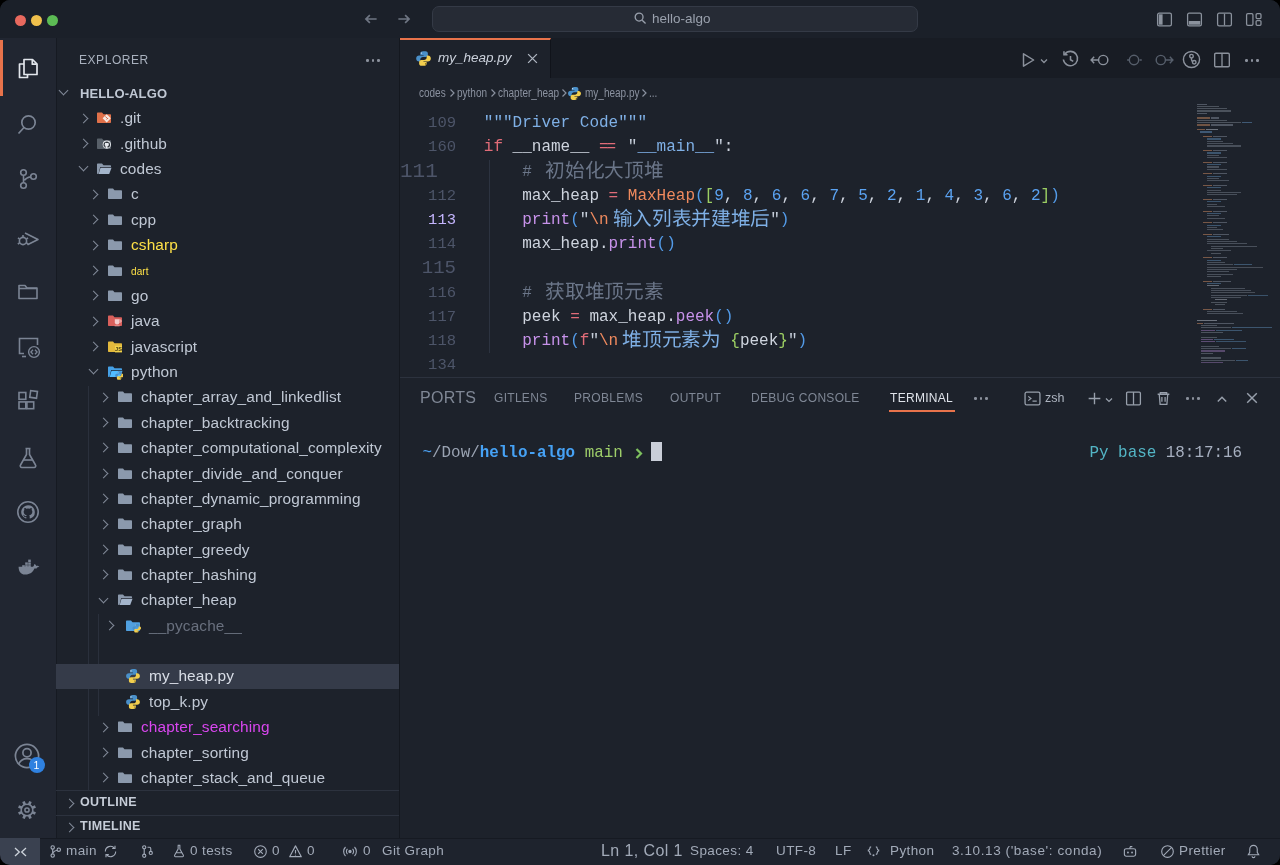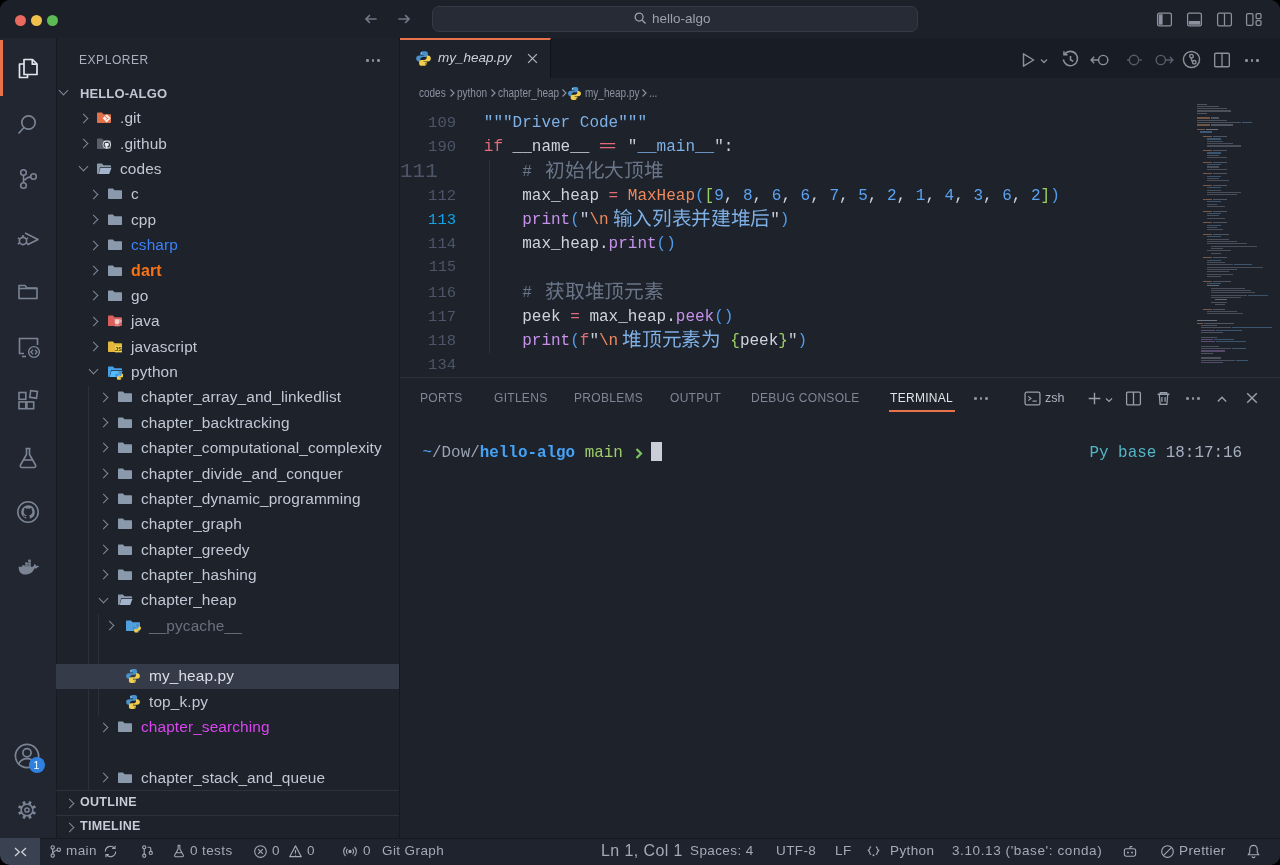--- a/index.html
+++ b/index.html
@@ -217,28 +217,28 @@
       <svg class="ricon" style="left:51px" viewBox="0 0 16 16">
         <path d="M1 3.5c0-.6.4-1 1-1h4l1.5 1.7H14c.6 0 1 .4 1 1V12c0 .6-.4 1-1 1H2c-.6 0-1-.4-1-1Z" fill="#8b99ac"></path>
       </svg>
       <span class="rlab" style="left:75px;color:#c0c8d4;font-weight:normal;font-size:15.4px">cpp</span>
     </div>
 <div class="row" style="left:56px;top:232.51999999999998px">
       <span class="tw r" style="left:34px;top:9px"></span>
       <svg class="ricon" style="left:51px" viewBox="0 0 16 16">
         <path d="M1 3.5c0-.6.4-1 1-1h4l1.5 1.7H14c.6 0 1 .4 1 1V12c0 .6-.4 1-1 1H2c-.6 0-1-.4-1-1Z" fill="#8b99ac"></path>
       </svg>
-      <span class="rlab" style="left:75px;color:#3b82f6;font-weight:normal;font-size:15.4px">csharp</span>
+      <span class="rlab" style="left:75px;color:#fde047;font-weight:normal;font-size:15.4px">csharp</span>
     </div>
 <div class="row" style="left:56px;top:257.89px">
       <span class="tw r" style="left:34px;top:9px"></span>
       <svg class="ricon" style="left:51px" viewBox="0 0 16 16">
         <path d="M1 3.5c0-.6.4-1 1-1h4l1.5 1.7H14c.6 0 1 .4 1 1V12c0 .6-.4 1-1 1H2c-.6 0-1-.4-1-1Z" fill="#8b99ac"></path>
       </svg>
-      <span class="rlab" style="left:75px;color:#f97316;font-weight:bold;font-size:16px">dart</span>
+      <span class="rlab" style="left:75px;color:#fde047;font-weight:normal;font-size:10px">dart</span>
     </div>
 <div class="row" style="left:56px;top:283.26px">
       <span class="tw r" style="left:34px;top:9px"></span>
       <svg class="ricon" style="left:51px" viewBox="0 0 16 16">
         <path d="M1 3.5c0-.6.4-1 1-1h4l1.5 1.7H14c.6 0 1 .4 1 1V12c0 .6-.4 1-1 1H2c-.6 0-1-.4-1-1Z" fill="#8b99ac"></path>
       </svg>
       <span class="rlab" style="left:75px;color:#c0c8d4;font-weight:normal;font-size:15.4px">go</span>
     </div>
 <div class="row" style="left:56px;top:308.63px">
       <span class="tw r" style="left:34px;top:9px"></span>
@@ -369,20 +369,27 @@
       </svg>
       <span class="rlab" style="left:93px;color:#c0c8d4;font-weight:normal;font-size:15.4px">top_k.py</span>
     </div>
 <div class="row" style="left:56px;top:714.55px">
       <span class="tw r" style="left:44px;top:9px"></span>
       <svg class="ricon" style="left:61px" viewBox="0 0 16 16">
         <path d="M1 3.5c0-.6.4-1 1-1h4l1.5 1.7H14c.6 0 1 .4 1 1V12c0 .6-.4 1-1 1H2c-.6 0-1-.4-1-1Z" fill="#8b99ac"></path>
       </svg>
       <span class="rlab" style="left:85px;color:#d946ef;font-weight:normal;font-size:15.4px">chapter_searching</span>
     </div>
+<div class="row" style="left:56px;top:739.92px">
+      <span class="tw r" style="left:44px;top:9px"></span>
+      <svg class="ricon" style="left:61px" viewBox="0 0 16 16">
+        <path d="M1 3.5c0-.6.4-1 1-1h4l1.5 1.7H14c.6 0 1 .4 1 1V12c0 .6-.4 1-1 1H2c-.6 0-1-.4-1-1Z" fill="#8b99ac"></path>
+      </svg>
+      <span class="rlab" style="left:85px;color:#c0c8d4;font-weight:normal;font-size:15.4px">chapter_sorting</span>
+    </div>
 <div class="row" style="left:56px;top:765.29px">
       <span class="tw r" style="left:44px;top:9px"></span>
       <svg class="ricon" style="left:61px" viewBox="0 0 16 16">
         <path d="M1 3.5c0-.6.4-1 1-1h4l1.5 1.7H14c.6 0 1 .4 1 1V12c0 .6-.4 1-1 1H2c-.6 0-1-.4-1-1Z" fill="#8b99ac"></path>
       </svg>
       <span class="rlab" style="left:85px;color:#c0c8d4;font-weight:normal;font-size:15.4px">chapter_stack_and_queue</span>
     </div>
 <div class="abs" style="left:56px;top:790px;width:343px;height:25px;border-top:1px solid #2c323e">
       <span class="tw r" style="left:10px;top:9px"></span>
       <span style="position:absolute;left:24px;top:4px;font-size:12.5px;font-weight:bold;letter-spacing:.3px;color:#c6cdd8">OUTLINE</span>
@@ -463,21 +470,21 @@
 <div class="abs" style="left:585px;top:78px;height:30px;line-height:30px;font-size:12.5px;color:#8a919f;white-space:pre;transform:scaleX(.8);transform-origin:0 0">my_heap.py</div>
 <svg class="abs" style="left:638px;top:87px" width="12" height="12" viewBox="0 0 12 12" fill="none" stroke="#8a919f" stroke-width="1.2">
       <path d="M4.5 2.5 8 6 4.5 9.5"></path>
     </svg>
 <div class="abs" style="left:649px;top:78px;height:30px;line-height:30px;font-size:12.5px;color:#8a919f;white-space:pre;transform:scaleX(.8);transform-origin:0 0">...</div>
 <div class="abs" style="left:489.3px;top:159.6px;width:1px;height:193.6px;background:#2c3340"></div>
 <div class="abs mono" style="left:400px;top:111.2px;width:56px;height:24.2px;line-height:24.2px;font-size:15.5px;color:#4d5569;text-align:right">109</div>
 <div class="abs mono" style="left:483.8px;top:111.2px;width:700px;height:24.2px;line-height:24.2px;font-size:16px">
       <span style="position:absolute;left:0.00px;top:0;color:#7fb0e6;white-space:pre">"""Driver Code"""</span>
     </div>
-<div class="abs mono" style="left:400px;top:135.4px;width:56px;height:24.2px;line-height:24.2px;font-size:15.5px;color:#4d5569;text-align:right">190</div>
+<div class="abs mono" style="left:400px;top:135.4px;width:56px;height:24.2px;line-height:24.2px;font-size:15.5px;color:#4d5569;text-align:right">160</div>
 <div class="abs mono" style="left:483.8px;top:135.4px;width:700px;height:24.2px;line-height:24.2px;font-size:16px">
       <span style="position:absolute;left:0.00px;top:0;color:#e06c78;white-space:pre">if</span>
       <span style="position:absolute;left:19.20px;top:0;color:#ced4de;white-space:pre"> __name__ </span>
       <span style="position:absolute;left:115.20px;top:0;color:#e06c78;letter-spacing:-2.2px;white-space:pre">==</span>
       <span style="position:absolute;left:134.40px;top:0;color:#ced4de;white-space:pre"> </span>
       <span style="position:absolute;left:144.00px;top:0;color:#c5cdd9;white-space:pre">"</span>
       <span style="position:absolute;left:153.60px;top:0;color:#7fb0e6;white-space:pre">__main__</span>
       <span style="position:absolute;left:230.40px;top:0;color:#c5cdd9;white-space:pre">"</span>
       <span style="position:absolute;left:240.00px;top:0;color:#ced4de;white-space:pre">:</span>
     </div>
@@ -530,21 +537,21 @@
       <span style="position:absolute;left:460.80px;top:0;color:#5ba3f2;white-space:pre">4</span>
       <span style="position:absolute;left:470.40px;top:0;color:#ced4de;white-space:pre">, </span>
       <span style="position:absolute;left:489.60px;top:0;color:#5ba3f2;white-space:pre">3</span>
       <span style="position:absolute;left:499.20px;top:0;color:#ced4de;white-space:pre">, </span>
       <span style="position:absolute;left:518.40px;top:0;color:#5ba3f2;white-space:pre">6</span>
       <span style="position:absolute;left:528.00px;top:0;color:#ced4de;white-space:pre">, </span>
       <span style="position:absolute;left:547.20px;top:0;color:#5ba3f2;white-space:pre">2</span>
       <span style="position:absolute;left:556.80px;top:0;color:#9ccf63;white-space:pre">]</span>
       <span style="position:absolute;left:566.40px;top:0;color:#539be8;white-space:pre">)</span>
     </div>
-<div class="abs mono" style="left:400px;top:208.0px;width:56px;height:24.2px;line-height:24.2px;font-size:15.5px;color:#0ea5e9;text-align:right">113</div>
+<div class="abs mono" style="left:400px;top:208.0px;width:56px;height:24.2px;line-height:24.2px;font-size:15.5px;color:#c4b5fd;text-align:right">113</div>
 <div class="abs mono" style="left:483.8px;top:208.0px;width:700px;height:24.2px;line-height:24.2px;font-size:16px">
       <span style="position:absolute;left:0.00px;top:0;color:#ced4de;white-space:pre">    </span>
       <span style="position:absolute;left:38.40px;top:0;color:#c792ea;white-space:pre">print</span>
       <span style="position:absolute;left:86.40px;top:0;color:#539be8;white-space:pre">(</span>
       <span style="position:absolute;left:96.00px;top:0;color:#c5cdd9;white-space:pre">"</span>
       <span style="position:absolute;left:105.60px;top:0;color:#ef8a5e;white-space:pre">\n</span>
       <svg class="cjs" viewBox="0 0 1000 1000" style="left:128.80px;top:0.2px;fill:#7fb0e6">
         <use href="#cj6"></use>
       </svg>
       <svg class="cjs" viewBox="0 0 1000 1000" style="left:148.50px;top:0.2px;fill:#7fb0e6">
@@ -570,21 +577,21 @@
       </svg>
       <span style="position:absolute;left:286.40px;top:0;color:#c5cdd9;white-space:pre">"</span>
       <span style="position:absolute;left:296.00px;top:0;color:#539be8;white-space:pre">)</span>
     </div>
 <div class="abs mono" style="left:400px;top:232.2px;width:56px;height:24.2px;line-height:24.2px;font-size:15.5px;color:#4d5569;text-align:right">114</div>
 <div class="abs mono" style="left:483.8px;top:232.2px;width:700px;height:24.2px;line-height:24.2px;font-size:16px">
       <span style="position:absolute;left:0.00px;top:0;color:#ced4de;white-space:pre">    max_heap.</span>
       <span style="position:absolute;left:124.80px;top:0;color:#c792ea;white-space:pre">print</span>
       <span style="position:absolute;left:172.80px;top:0;color:#539be8;white-space:pre">()</span>
     </div>
-<div class="abs mono" style="left:400px;top:256.4px;width:56px;height:24.2px;line-height:24.2px;font-size:15px;color:#4d5569;text-align:right">115</div>
+<div class="abs mono" style="left:400px;top:256.4px;width:56px;height:24.2px;line-height:24.2px;font-size:19px;color:#4d5569;text-align:right">115</div>
 <div class="abs mono" style="left:483.8px;top:256.4px;width:700px;height:24.2px;line-height:24.2px;font-size:16px"></div>
 <div class="abs mono" style="left:400px;top:280.6px;width:56px;height:24.2px;line-height:24.2px;font-size:15.5px;color:#4d5569;text-align:right">116</div>
 <div class="abs mono" style="left:483.8px;top:280.6px;width:700px;height:24.2px;line-height:24.2px;font-size:16px">
       <span style="position:absolute;left:0.00px;top:0;color:#6b7689;white-space:pre">    # </span>
       <svg class="cjs" viewBox="0 0 1000 1000" style="left:61.60px;top:0.2px;fill:#6b7689">
         <use href="#cj13"></use>
       </svg>
       <svg class="cjs" viewBox="0 0 1000 1000" style="left:81.30px;top:0.2px;fill:#6b7689">
         <use href="#cj14"></use>
       </svg>
@@ -753,21 +760,21 @@
 <div class="abs" style="left:1201.0px;top:345.82px;width:18px;height:1.1px;background:#97a0ae;opacity:0.38"></div>
 <div class="abs" style="left:1201.0px;top:348.15px;width:30px;height:1.1px;background:#97a0ae;opacity:0.36"></div>
 <div class="abs" style="left:1232.0px;top:348.15px;width:14px;height:1.1px;background:#6fa8dc;opacity:0.38"></div>
 <div class="abs" style="left:1201.0px;top:350.48px;width:24px;height:1.1px;background:#b48ad6;opacity:0.38"></div>
 <div class="abs" style="left:1201.0px;top:352.81px;width:12px;height:1.1px;background:#97a0ae;opacity:0.38"></div>
 <div class="abs" style="left:1201.0px;top:357.47px;width:20px;height:1.1px;background:#97a0ae;opacity:0.38"></div>
 <div class="abs" style="left:1201.0px;top:359.80px;width:34px;height:1.1px;background:#97a0ae;opacity:0.36"></div>
 <div class="abs" style="left:1236.0px;top:359.80px;width:12px;height:1.1px;background:#6fa8dc;opacity:0.38"></div>
 <div class="abs" style="left:1201.0px;top:362.13px;width:22px;height:1.1px;background:#b48ad6;opacity:0.38"></div>
 <div class="abs" style="left:400px;top:377px;width:880px;height:461px;background:#1d222b;border-top:1px solid #2c323e"></div>
-<div class="abs" style="left:420px;top:378px;height:40px;line-height:40px;font-size:12px;letter-spacing:.3px;color:#7f8795">PORTS</div>
+<div class="abs" style="left:420px;top:378px;height:40px;line-height:40px;font-size:16px;letter-spacing:.3px;color:#7f8795">PORTS</div>
 <div class="abs" style="left:494px;top:378px;height:40px;line-height:40px;font-size:12px;letter-spacing:.3px;color:#7f8795">GITLENS</div>
 <div class="abs" style="left:574px;top:378px;height:40px;line-height:40px;font-size:12px;letter-spacing:.3px;color:#7f8795">PROBLEMS</div>
 <div class="abs" style="left:670px;top:378px;height:40px;line-height:40px;font-size:12px;letter-spacing:.3px;color:#7f8795">OUTPUT</div>
 <div class="abs" style="left:751px;top:378px;height:40px;line-height:40px;font-size:12px;letter-spacing:.3px;color:#7f8795">DEBUG CONSOLE</div>
 <div class="abs" style="left:890px;top:378px;height:40px;line-height:40px;font-size:12px;letter-spacing:.3px;color:#dfe3ea">TERMINAL</div>
 <div class="abs" style="left:889px;top:410px;width:66px;height:2px;background:#e8734b"></div>
 <div class="dots" style="left:974px;top:397px">
       <i></i>
       <i></i>
       <i></i>

